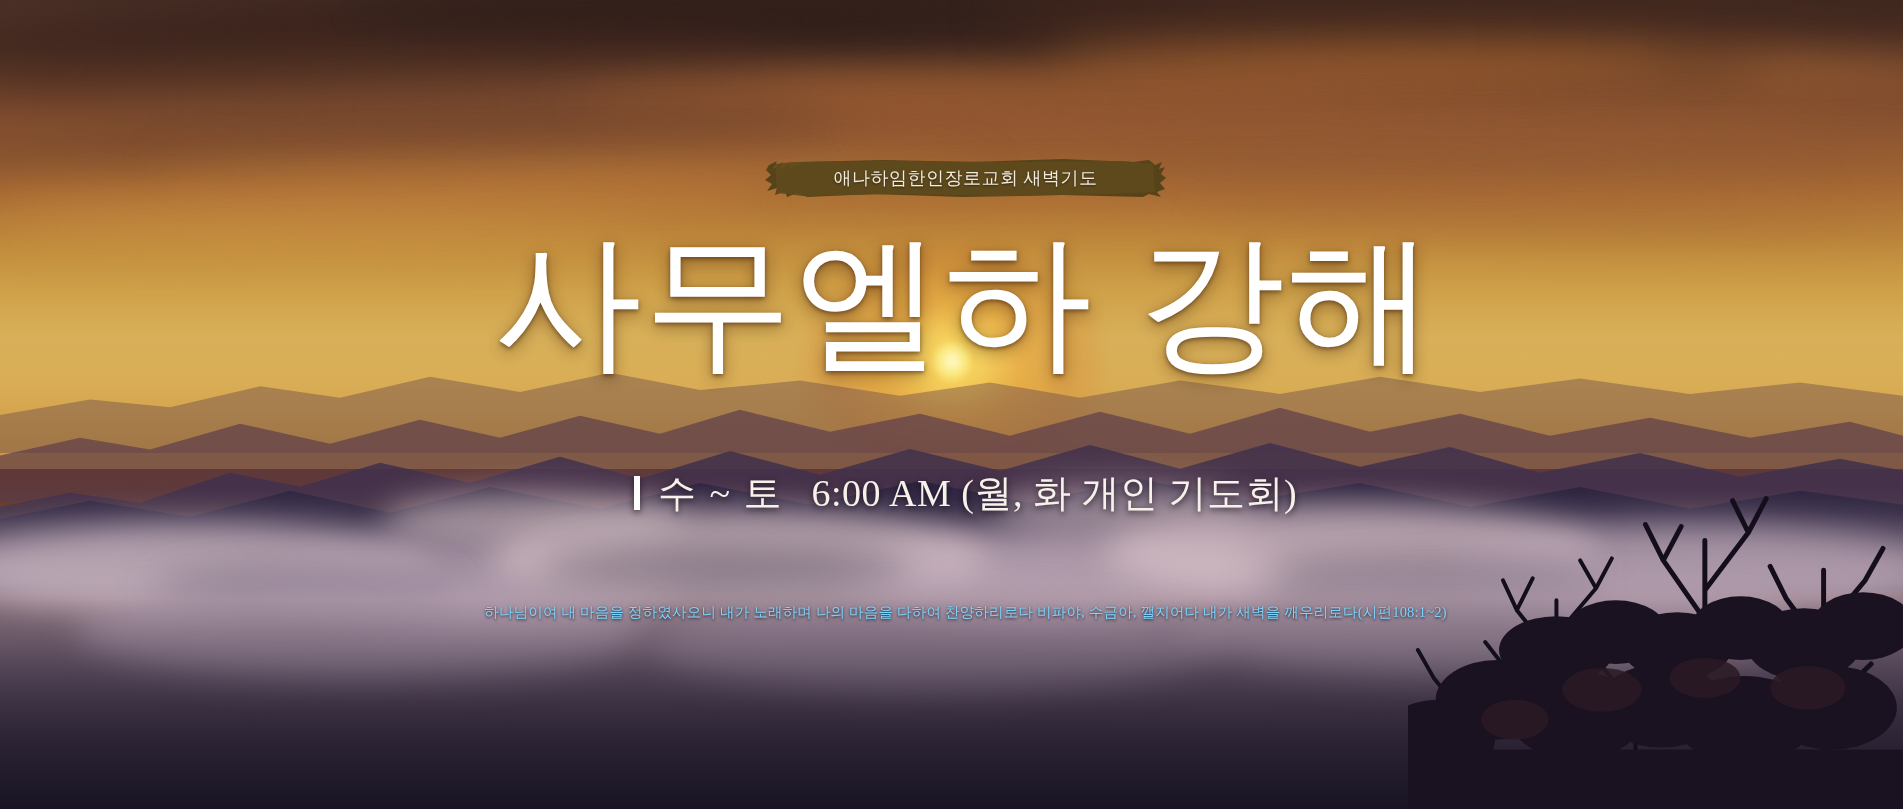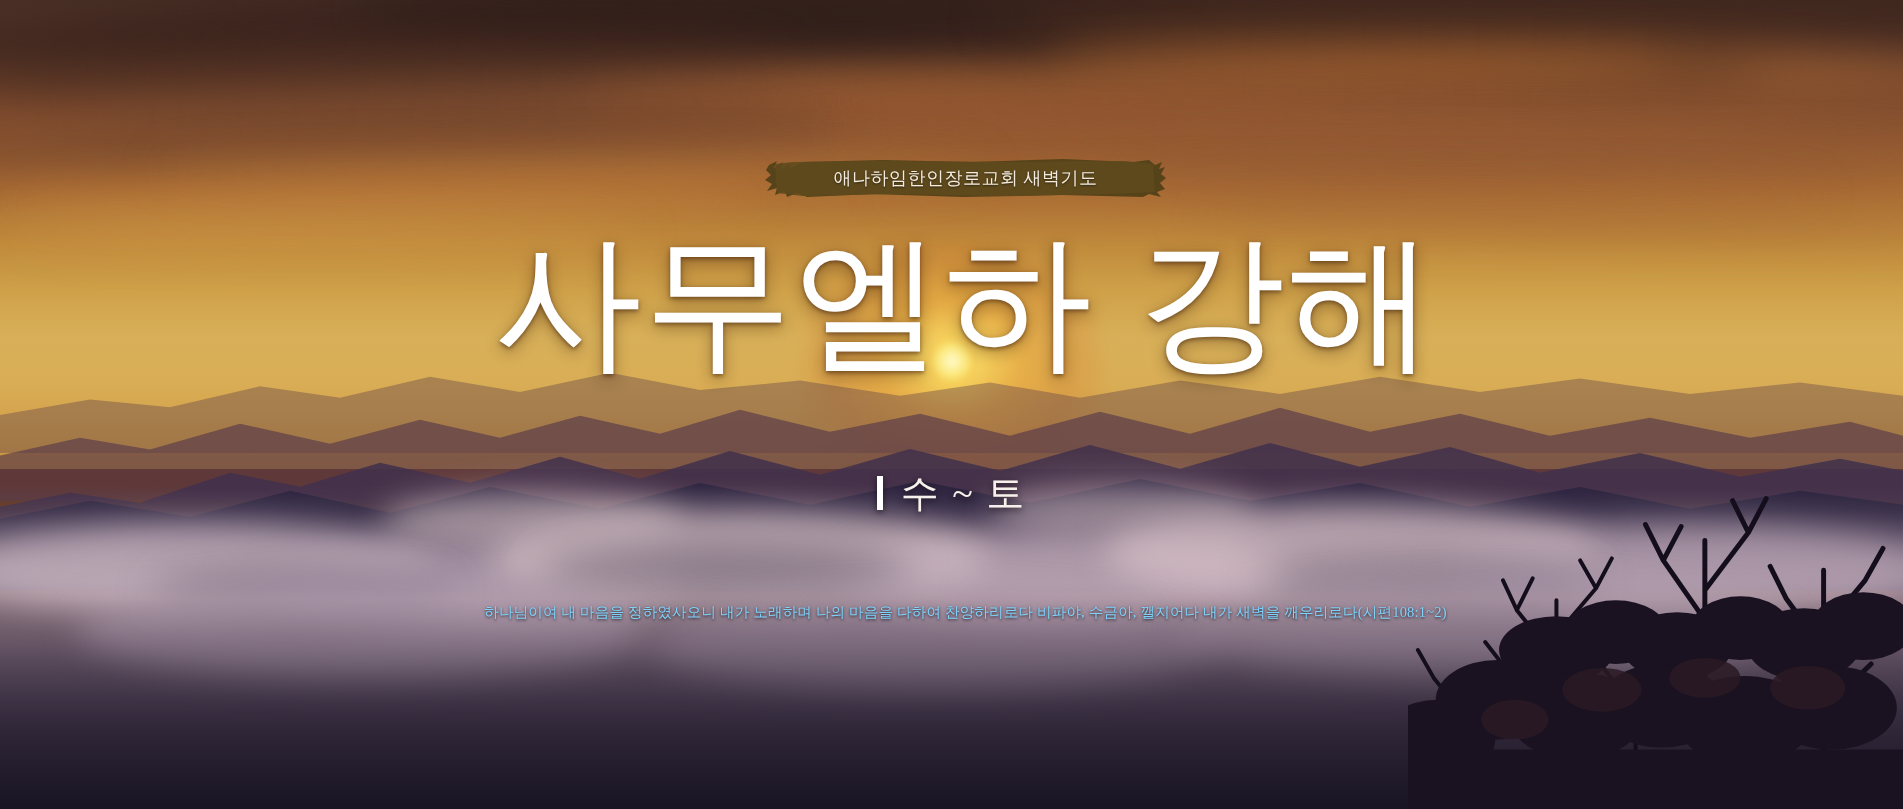--- a/index.html
+++ b/index.html
@@ -303,18 +303,19 @@
         </svg>
       </div>
       <div class="brush-label">애나하임한인장로교회 새벽기도</div>
     </div>
 
     <div class="title">사무엘하 강해</div>
 
     <div class="schedule">
       <span class="tickmark"></span>
       <span class="sched-days">수 ~ 토</span>
+      <span class="sched-time">6:00 AM (월, 화 개인 기도회)</span>
     </div>
 
     <div class="verse">하나님이여 내 마음을 정하였사오니 내가 노래하며 나의 마음을 다하여 찬양하리로다 비파야, 수금아, 깰지어다 내가 새벽을 깨우리로다(시편108:1~2)</div>
 
   </div>
 </div>
 
 </body></html>

